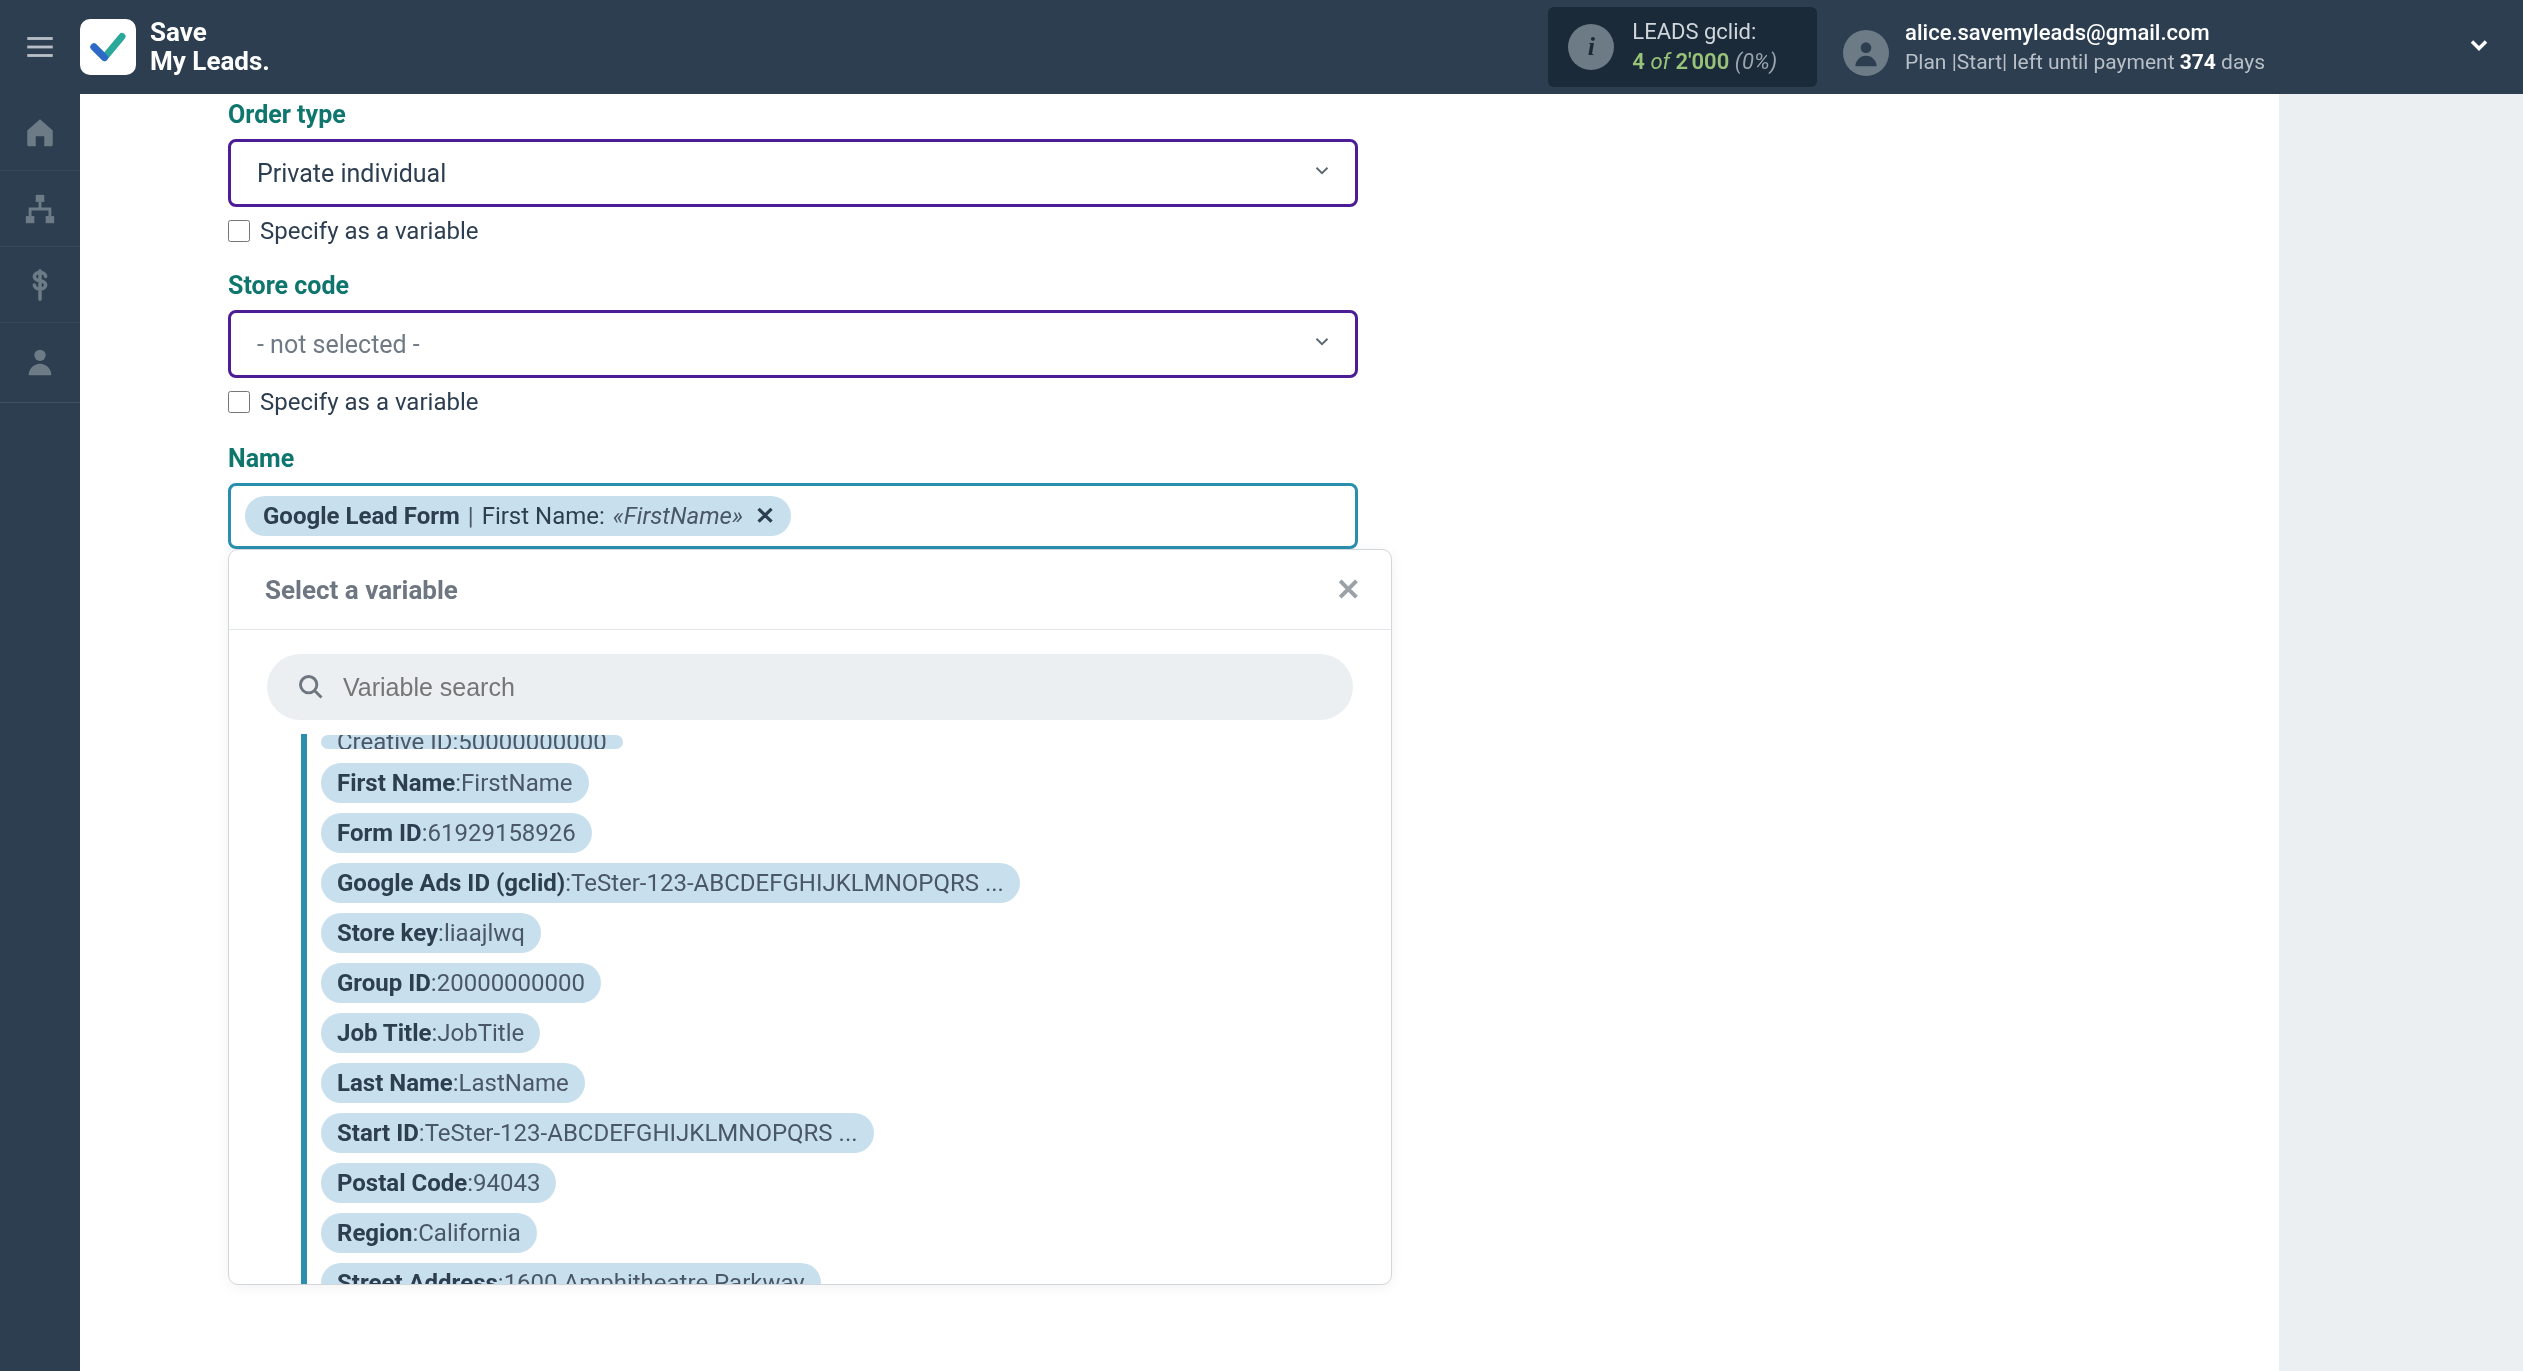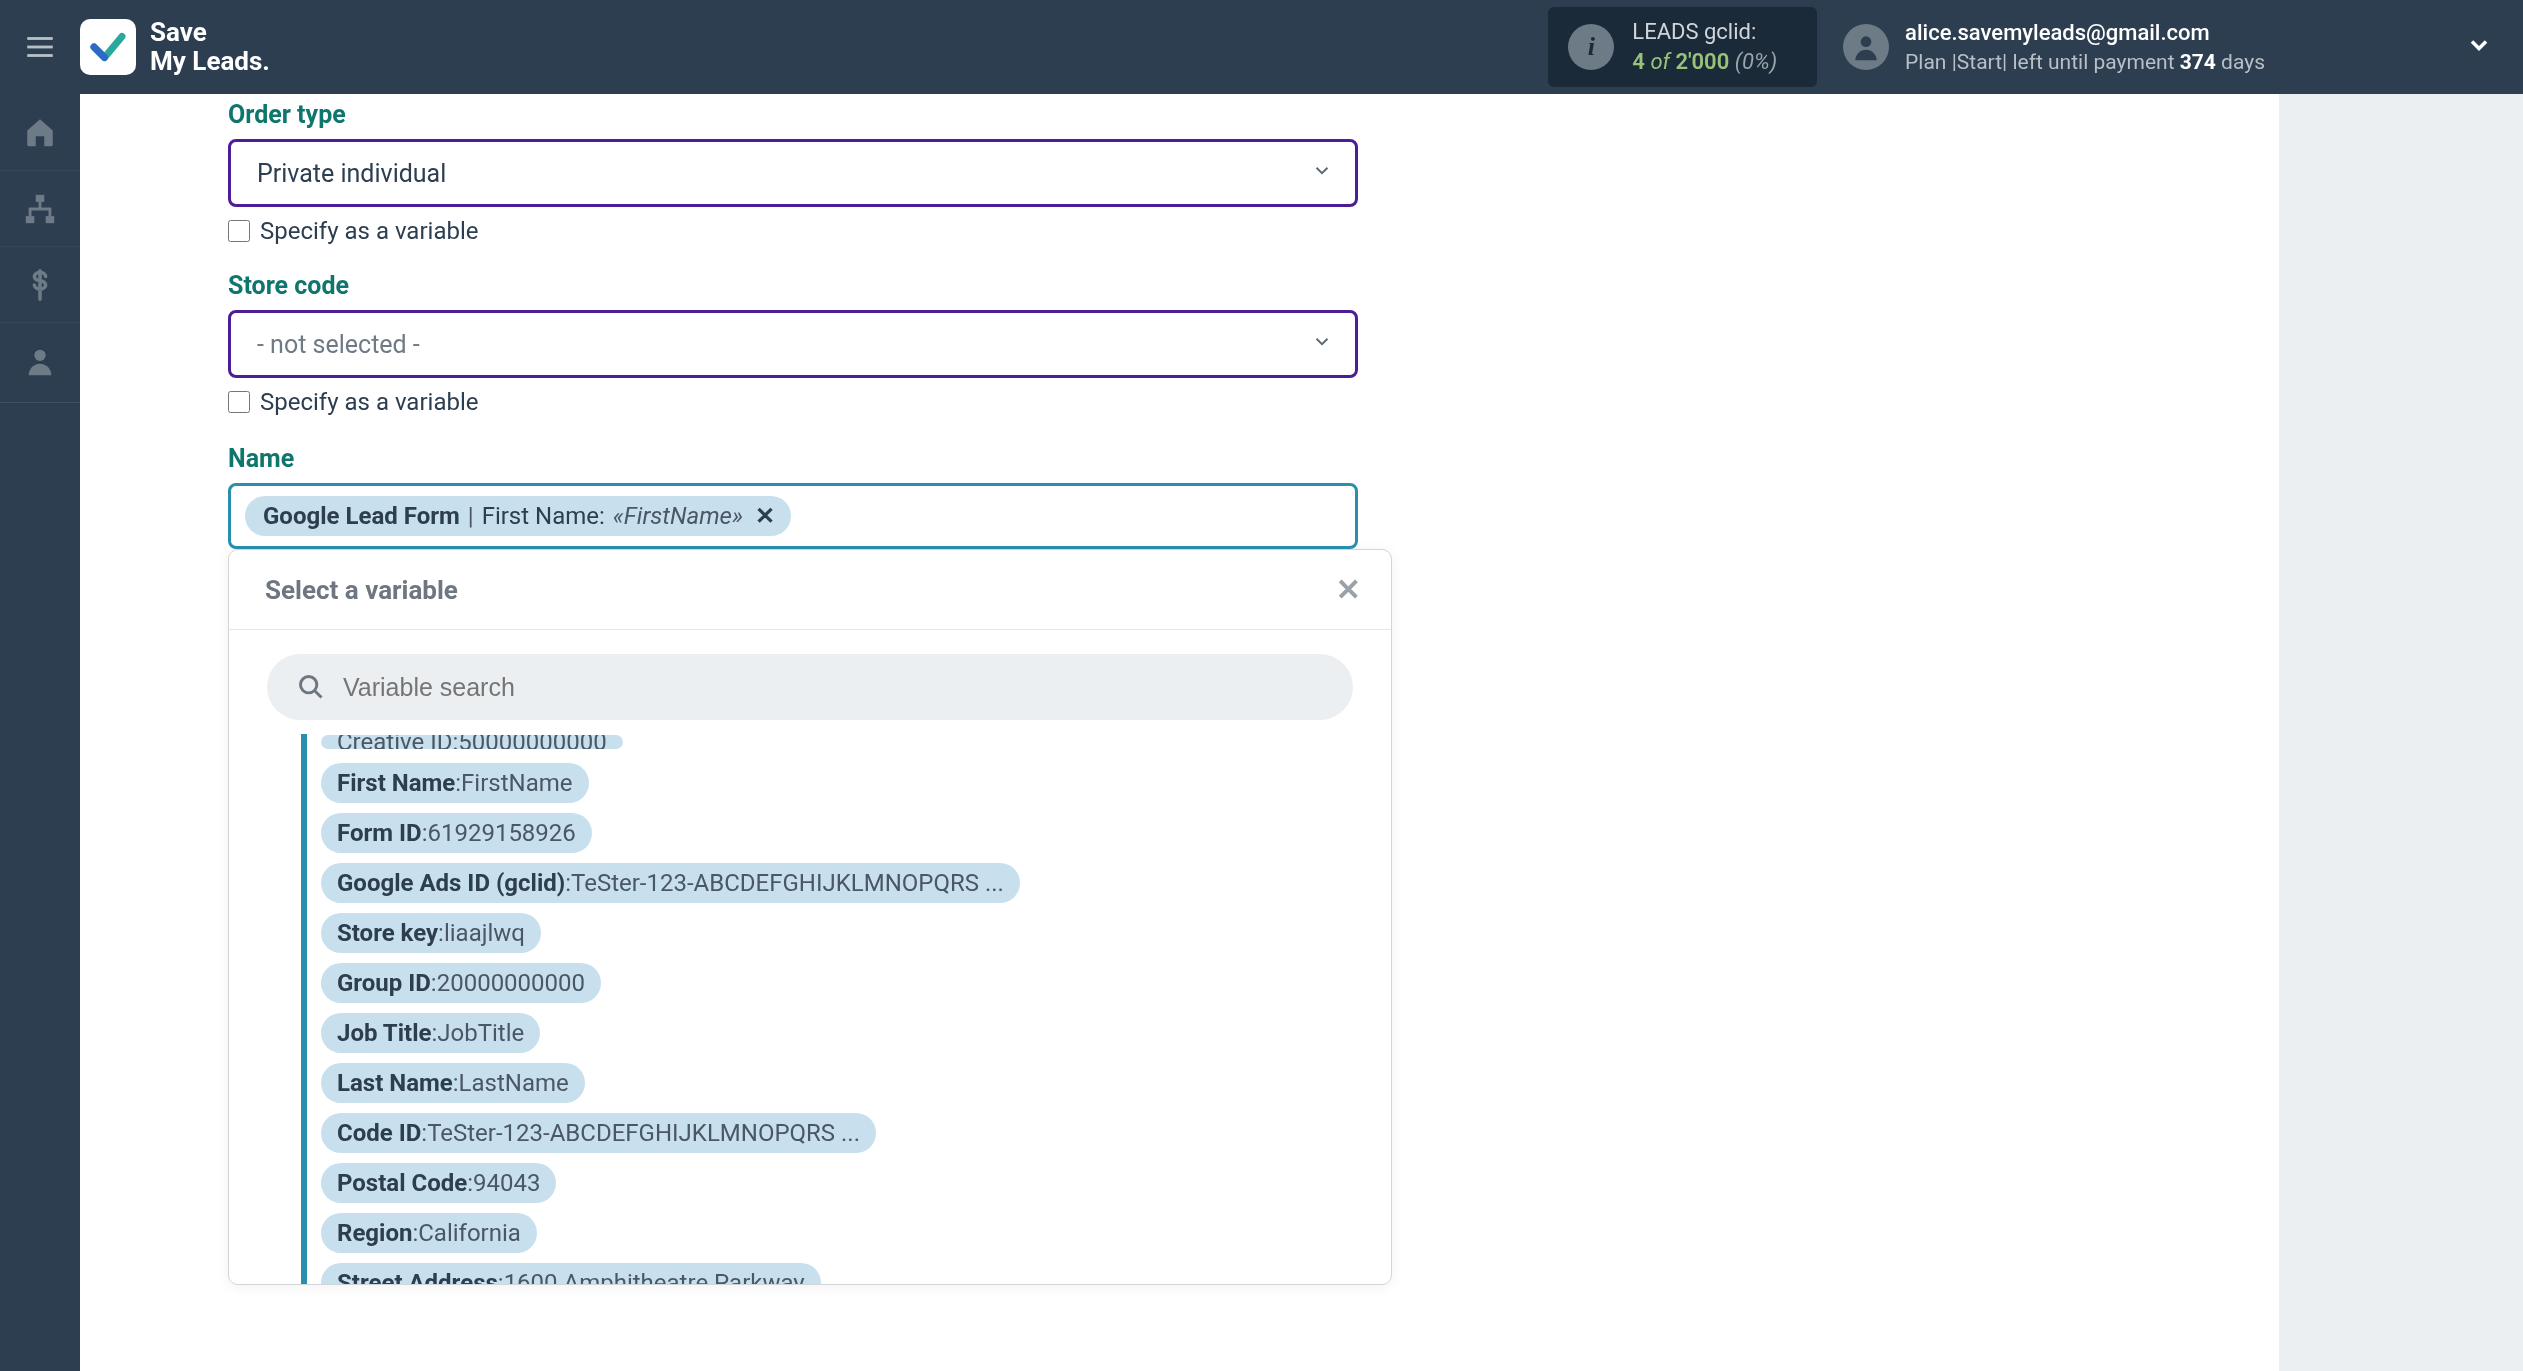--- a/index.html
+++ b/index.html
@@ -52,21 +52,21 @@
     color: #1a2a38; font-size: 26px;
   }
   .usage-text { line-height: 1.35; font-size: 22px; }
   .usage-line1 { color: #d0d6db; }
   .usage-line2 { }
   .usage-count { color: #98c379; font-weight: 600; }
   .usage-of { color: #98c379; font-style: italic; font-weight: 400; text-align: center; }
   .usage-total { color: #98c379; font-weight: 600; }
   .usage-pct { color: #9aa4ad; font-style: italic; }
 
-  .account-box { display: flex; align-items: center; gap: 16px; }
+  .account-box { display: flex; align-items: flex-end; gap: 16px; }
   .avatar-icon {
     width: 46px; height: 46px; border-radius: 50%;
     background: #6d7b87;
     display: flex; align-items: center; justify-content: center;
   }
   .avatar-icon svg { width: 32px; height: 32px; fill: #2c3e50; }
   .account-text { line-height: 1.35; font-size: 22px; }
   .account-email { color: #fff; font-weight: 500; }
   .account-plan { color: #b8bfc6; font-size: 21px; }
   .account-plan b { color: #fff; font-weight: 700; }
@@ -382,21 +382,21 @@
           </div>
           <div class="var-list-wrap" id="var-list">
           <div class="var-row"><span class="var-cutoff"><span class="k">Creative ID</span>: <span class="v">50000000000</span></span></div>
               <div class="var-row"><span class="var-item"><span class="k">First Name</span>: <span class="v">FirstName</span></span></div>
               <div class="var-row"><span class="var-item"><span class="k">Form ID</span>: <span class="v">61929158926</span></span></div>
               <div class="var-row"><span class="var-item"><span class="k">Google Ads ID (gclid)</span>: <span class="v">TeSter-123-ABCDEFGHIJKLMNOPQRS ...</span></span></div>
               <div class="var-row"><span class="var-item"><span class="k">Store key</span>: <span class="v">liaajlwq</span></span></div>
               <div class="var-row"><span class="var-item"><span class="k">Group ID</span>: <span class="v">20000000000</span></span></div>
               <div class="var-row"><span class="var-item"><span class="k">Job Title</span>: <span class="v">JobTitle</span></span></div>
               <div class="var-row"><span class="var-item"><span class="k">Last Name</span>: <span class="v">LastName</span></span></div>
-              <div class="var-row"><span class="var-item"><span class="k">Code ID</span>: <span class="v">TeSter-123-ABCDEFGHIJKLMNOPQRS ...</span></span></div>
+              <div class="var-row"><span class="var-item"><span class="k">Start ID</span>: <span class="v">TeSter-123-ABCDEFGHIJKLMNOPQRS ...</span></span></div>
               <div class="var-row"><span class="var-item"><span class="k">Postal Code</span>: <span class="v">94043</span></span></div>
               <div class="var-row"><span class="var-item"><span class="k">Region</span>: <span class="v">California</span></span></div>
               <div class="var-row"><span class="var-item"><span class="k">Street Address</span>: <span class="v">1600 Amphitheatre Parkway</span></span></div>
             </div>
         </div>
 
       </div>
 
     </div>
   </div>

